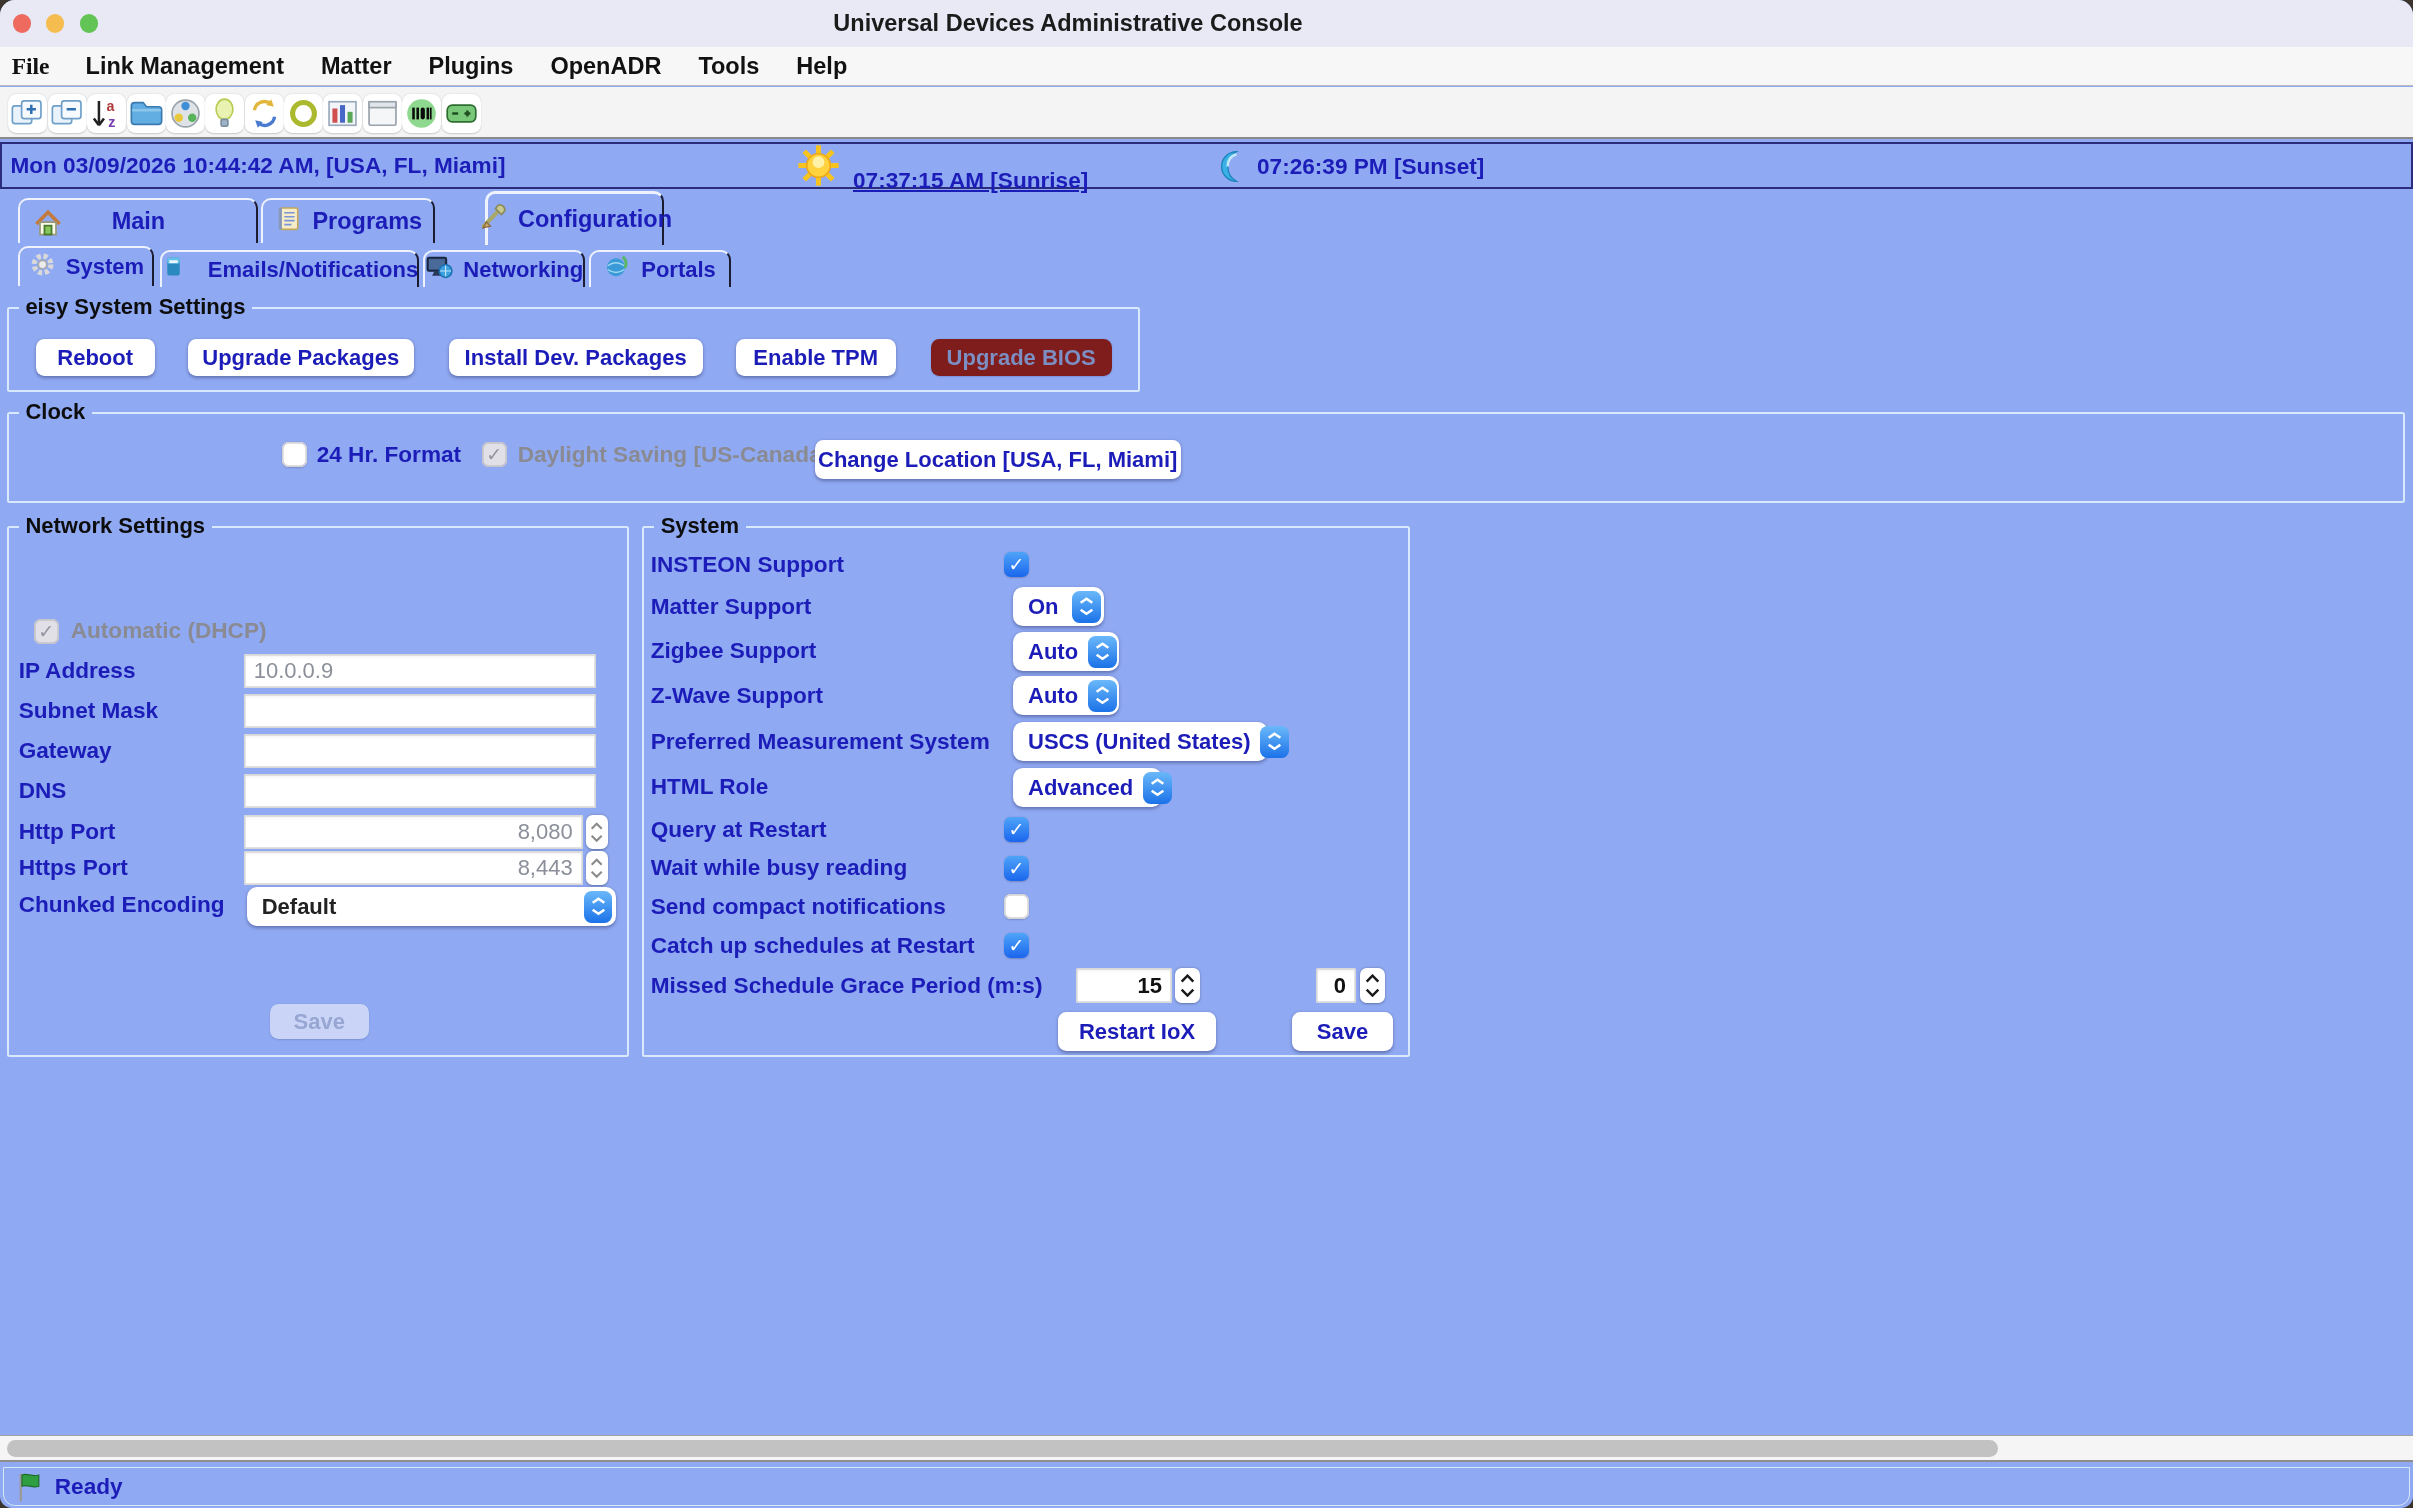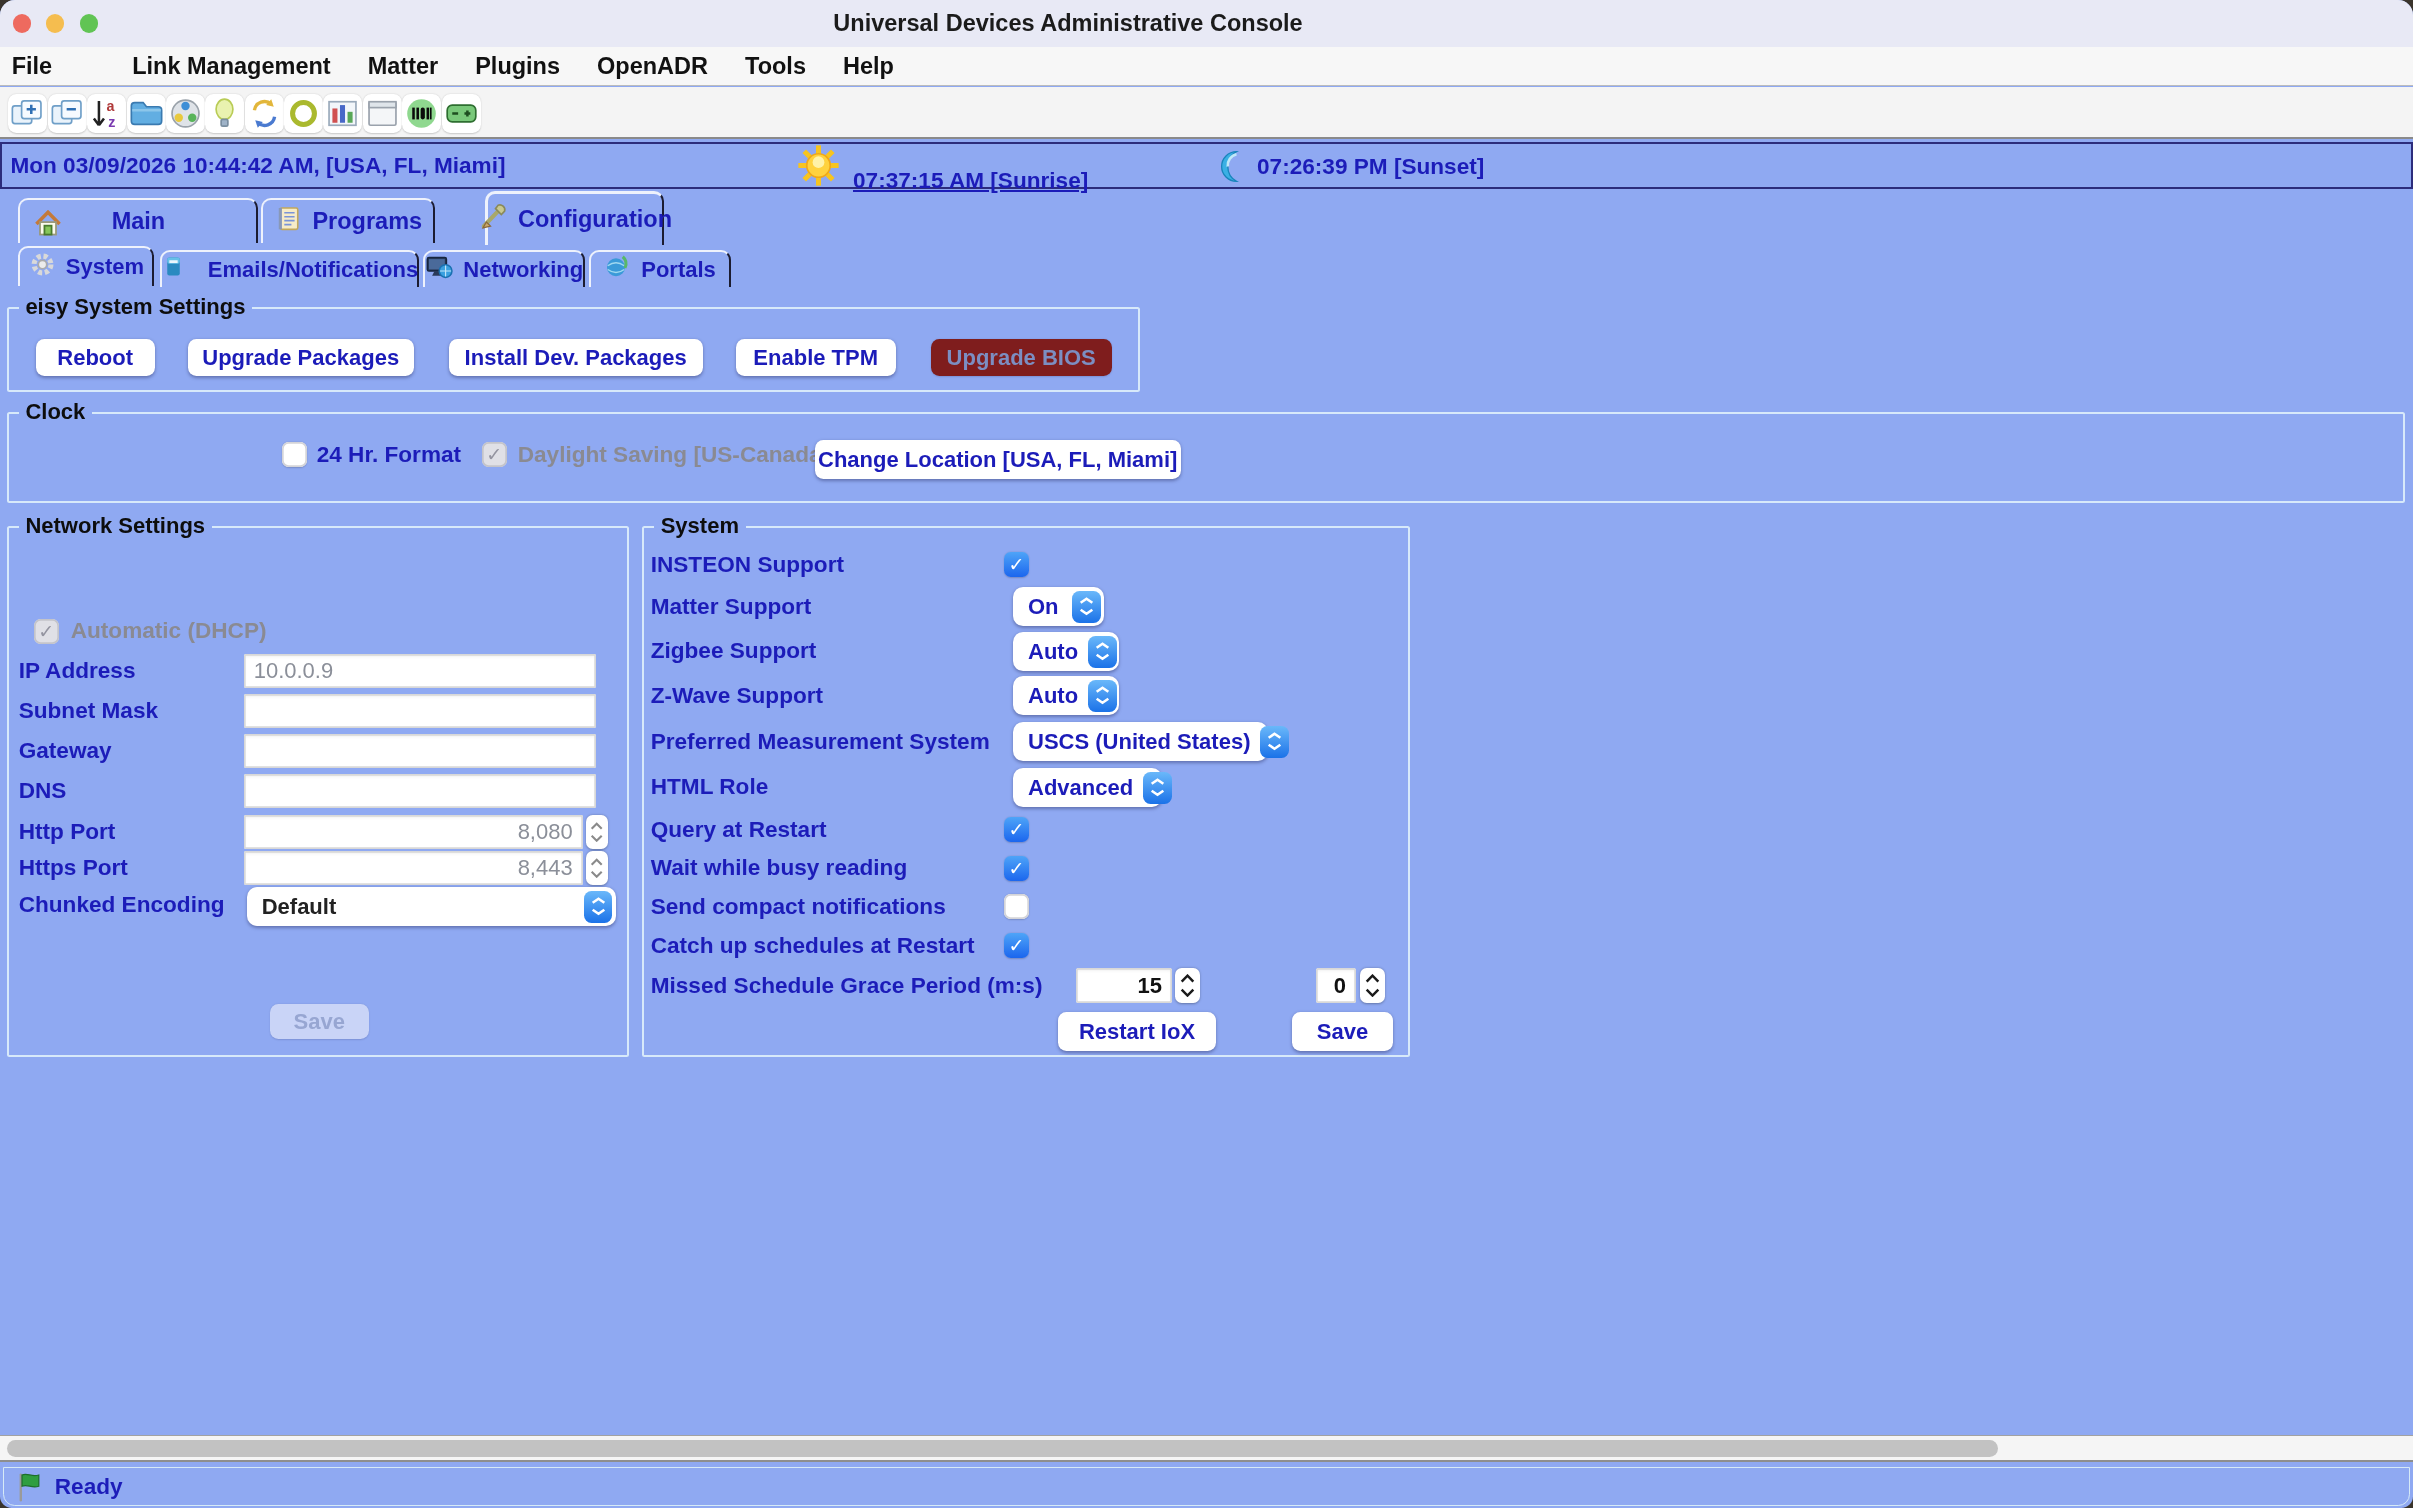--- a/index.html
+++ b/index.html
@@ -77,21 +77,21 @@
 <div id="win">
 
   <div class="abs" id="titlebar">
     <div class="abs tl" style="left:12.6px;background:#ee6a5f;"></div>
     <div class="abs tl" style="left:46px;background:#f5bd4f;"></div>
     <div class="abs tl" style="left:80px;background:#61c454;"></div>
     <div class="abs" id="title">Universal Devices Administrative Console</div>
   </div>
 
   <div class="abs" id="menubar">
-    <span class="menu-item" style="margin-right:80px;">File</span>
+    <span class="menu-item" style="margin-right:36px;font-family:Liberation Serif, serif;">File</span>
     <span class="menu-item">Link Management</span>
     <span class="menu-item">Matter</span>
     <span class="menu-item">Plugins</span>
     <span class="menu-item">OpenADR</span>
     <span class="menu-item">Tools</span>
     <span class="menu-item">Help</span>
   </div>
 
   <div class="abs" id="toolbar">
     <span class="ticon" style="left:8.4px;">

